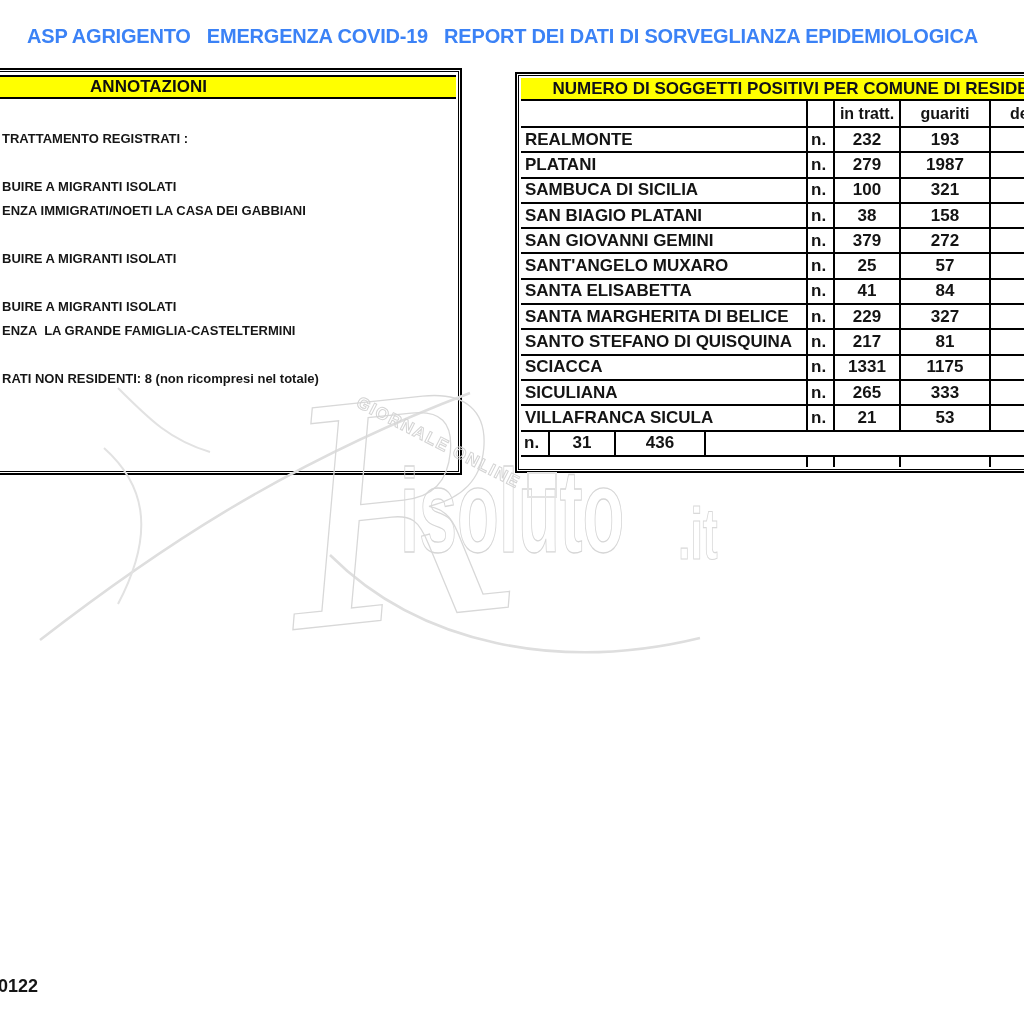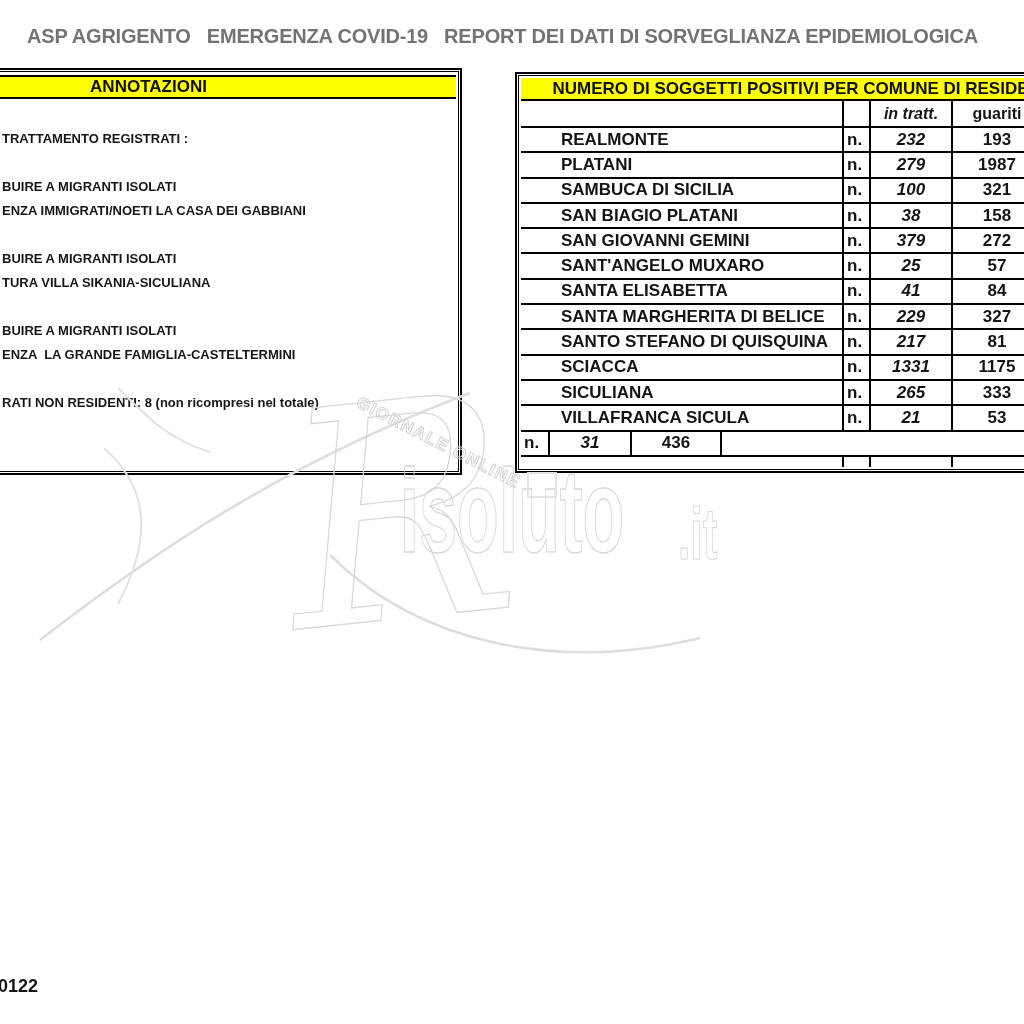--- a/index.html
+++ b/index.html
@@ -3,21 +3,21 @@
 <meta charset="utf-8">
 <style>
   html,body{margin:0;padding:0;}
   body{
     position:relative;width:1024px;height:1024px;overflow:hidden;
     background:#ffffff;font-family:"Liberation Sans",sans-serif;color:#111;
   }
   
   .doc-title{
     position:absolute;left:27px;top:25px;font-weight:bold;font-size:20px;
-    white-space:pre;letter-spacing:-0.2px;color:#737373;
+    white-space:pre;letter-spacing:-0.2px;color:#3b82f6;
   }
   
   .dbox{position:absolute;border:2px solid #000;box-sizing:border-box;background:#fff;}
   .dbox::before{content:"";position:absolute;inset:1px;border:1px solid #000;pointer-events:none;}
   
   .ann-panel{left:-165px;top:68px;width:627px;height:407px;}
   .ann-band{
     position:absolute;top:5px;left:4px;right:4px;height:20px;background:#ffff00;
     border-top:2px solid #000;border-bottom:2px solid #000;
     display:flex;align-items:center;justify-content:center;
@@ -37,23 +37,23 @@
     font-weight:bold;font-size:17px;color:#101018;white-space:pre;
   }
   .trow{display:flex;box-sizing:border-box;border-bottom:2px solid #000;height:25.3px;}
   .trow.head{height:27px;}
   .trow.empty{flex:1;border-bottom:none;height:auto;}
   .cell{
     box-sizing:border-box;font-weight:bold;font-size:17px;color:#141414;
     display:flex;align-items:center;overflow:hidden;white-space:pre;
   }
   .cell+.cell{border-left:2px solid #000;}
-  .c-name{width:285px;padding-left:4px;margin-left:36px;}
+  .c-name{width:285px;padding-left:4px;}
   .c-n{width:27px;padding-left:3px;}
-  .c-t{width:82px;justify-content:center;font-style:italic;}
+  .c-t{width:66px;justify-content:center;}
   .c-g{width:90px;justify-content:center;}
   .c-d{flex:1;justify-content:center;}
   .head .cell{font-size:16px;}
   
   .footer-frag{position:absolute;left:-2px;top:976px;font-weight:bold;font-size:18px;color:#151515;}
   
   .wm{position:absolute;inset:0;pointer-events:none;z-index:5;}
   .wm-r{
     position:absolute;left:286px;top:340px;line-height:1;
     font:italic 300px "DejaVu Serif",serif;color:transparent;
@@ -84,21 +84,20 @@
 
 <div class="dbox ann-panel">
   <div class="ann-band">ANNOTAZIONI</div>
   <div class="ann-text">
       <div class="ann-line">TRATTAMENTO REGISTRATI :</div>
       <div class="ann-line">&nbsp;</div>
       <div class="ann-line">BUIRE A MIGRANTI ISOLATI</div>
       <div class="ann-line">ENZA IMMIGRATI/NOETI LA CASA DEI GABBIANI</div>
       <div class="ann-line">&nbsp;</div>
       <div class="ann-line">BUIRE A MIGRANTI ISOLATI</div>
-      <div class="ann-line">TURA VILLA SIKANIA-SICULIANA</div>
       <div class="ann-line">&nbsp;</div>
       <div class="ann-line">BUIRE A MIGRANTI ISOLATI</div>
       <div class="ann-line">ENZA  LA GRANDE FAMIGLIA-CASTELTERMINI</div>
       <div class="ann-line">&nbsp;</div>
       <div class="ann-line">RATI NON RESIDENTI: 8 (non ricompresi nel totale)</div>
     </div>
 </div>
 
 <div class="dbox pos-table">
   <div class="pos-inner">

